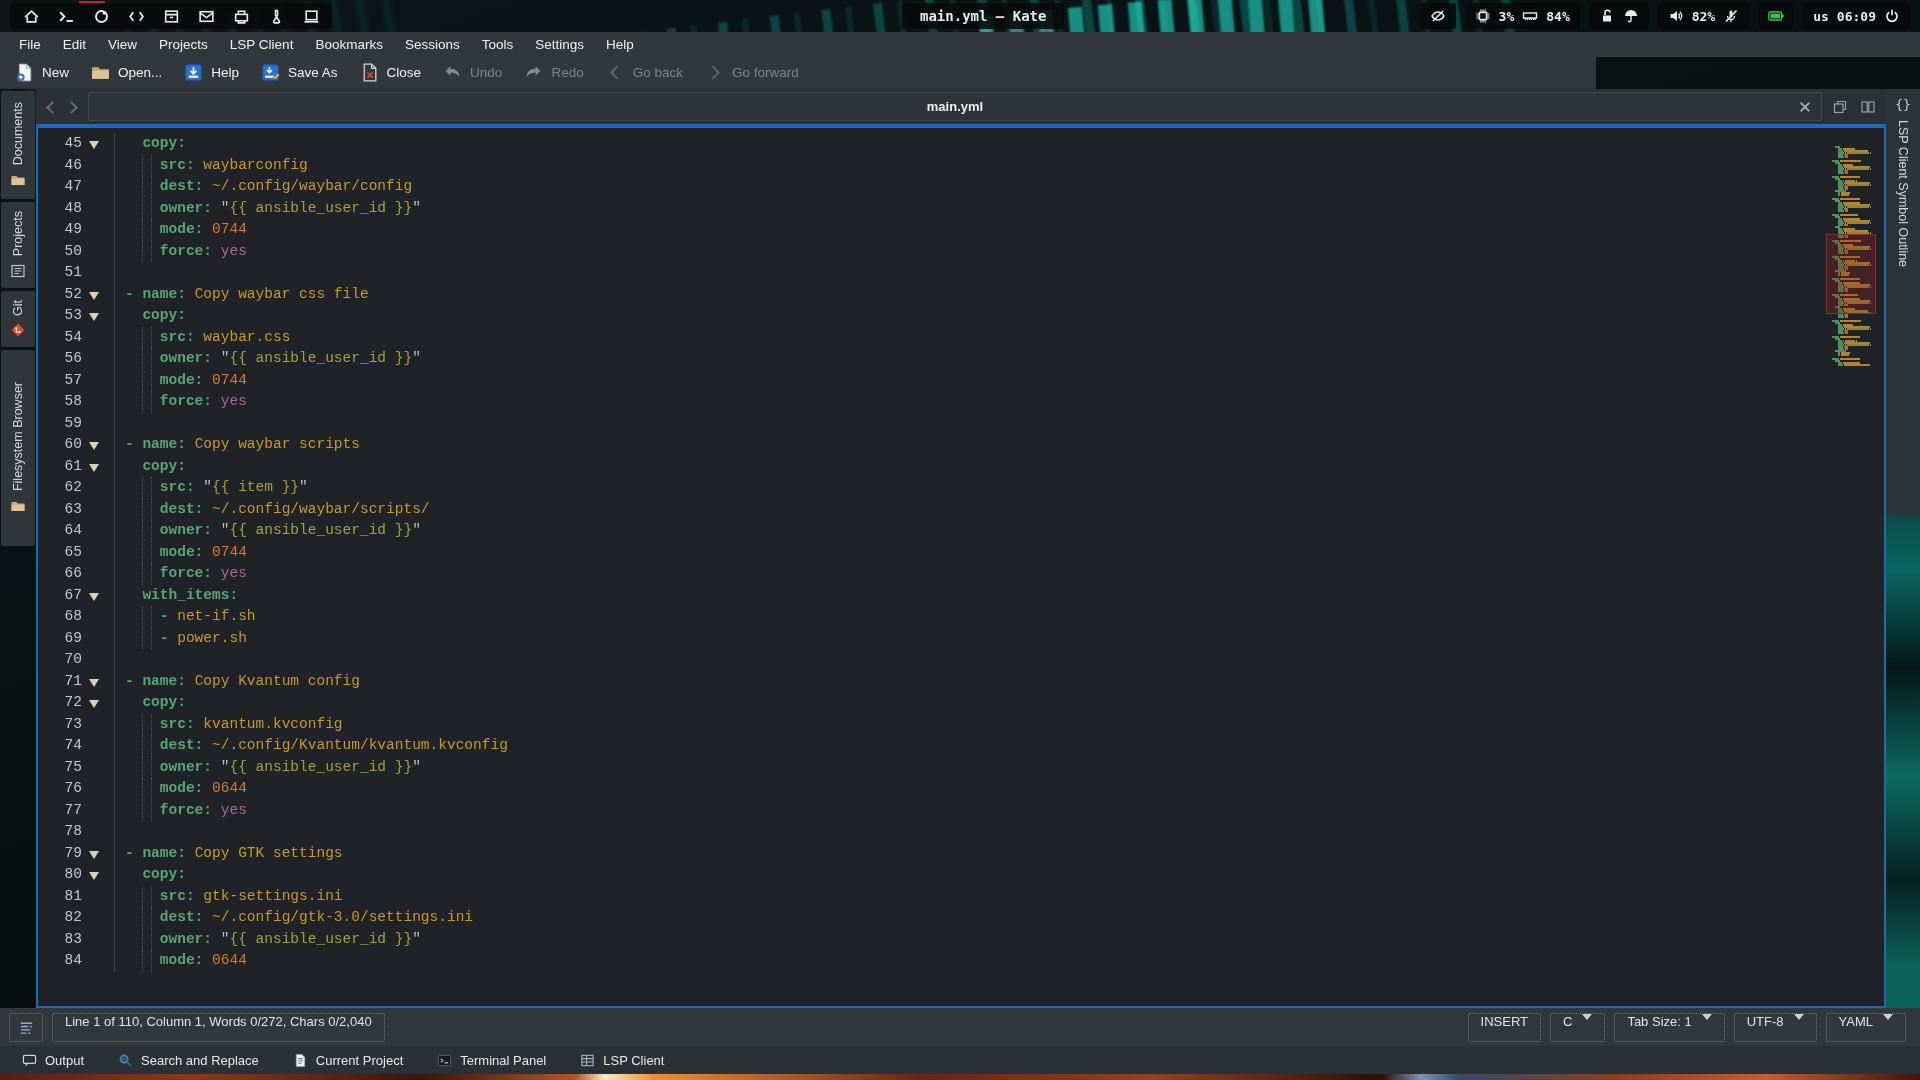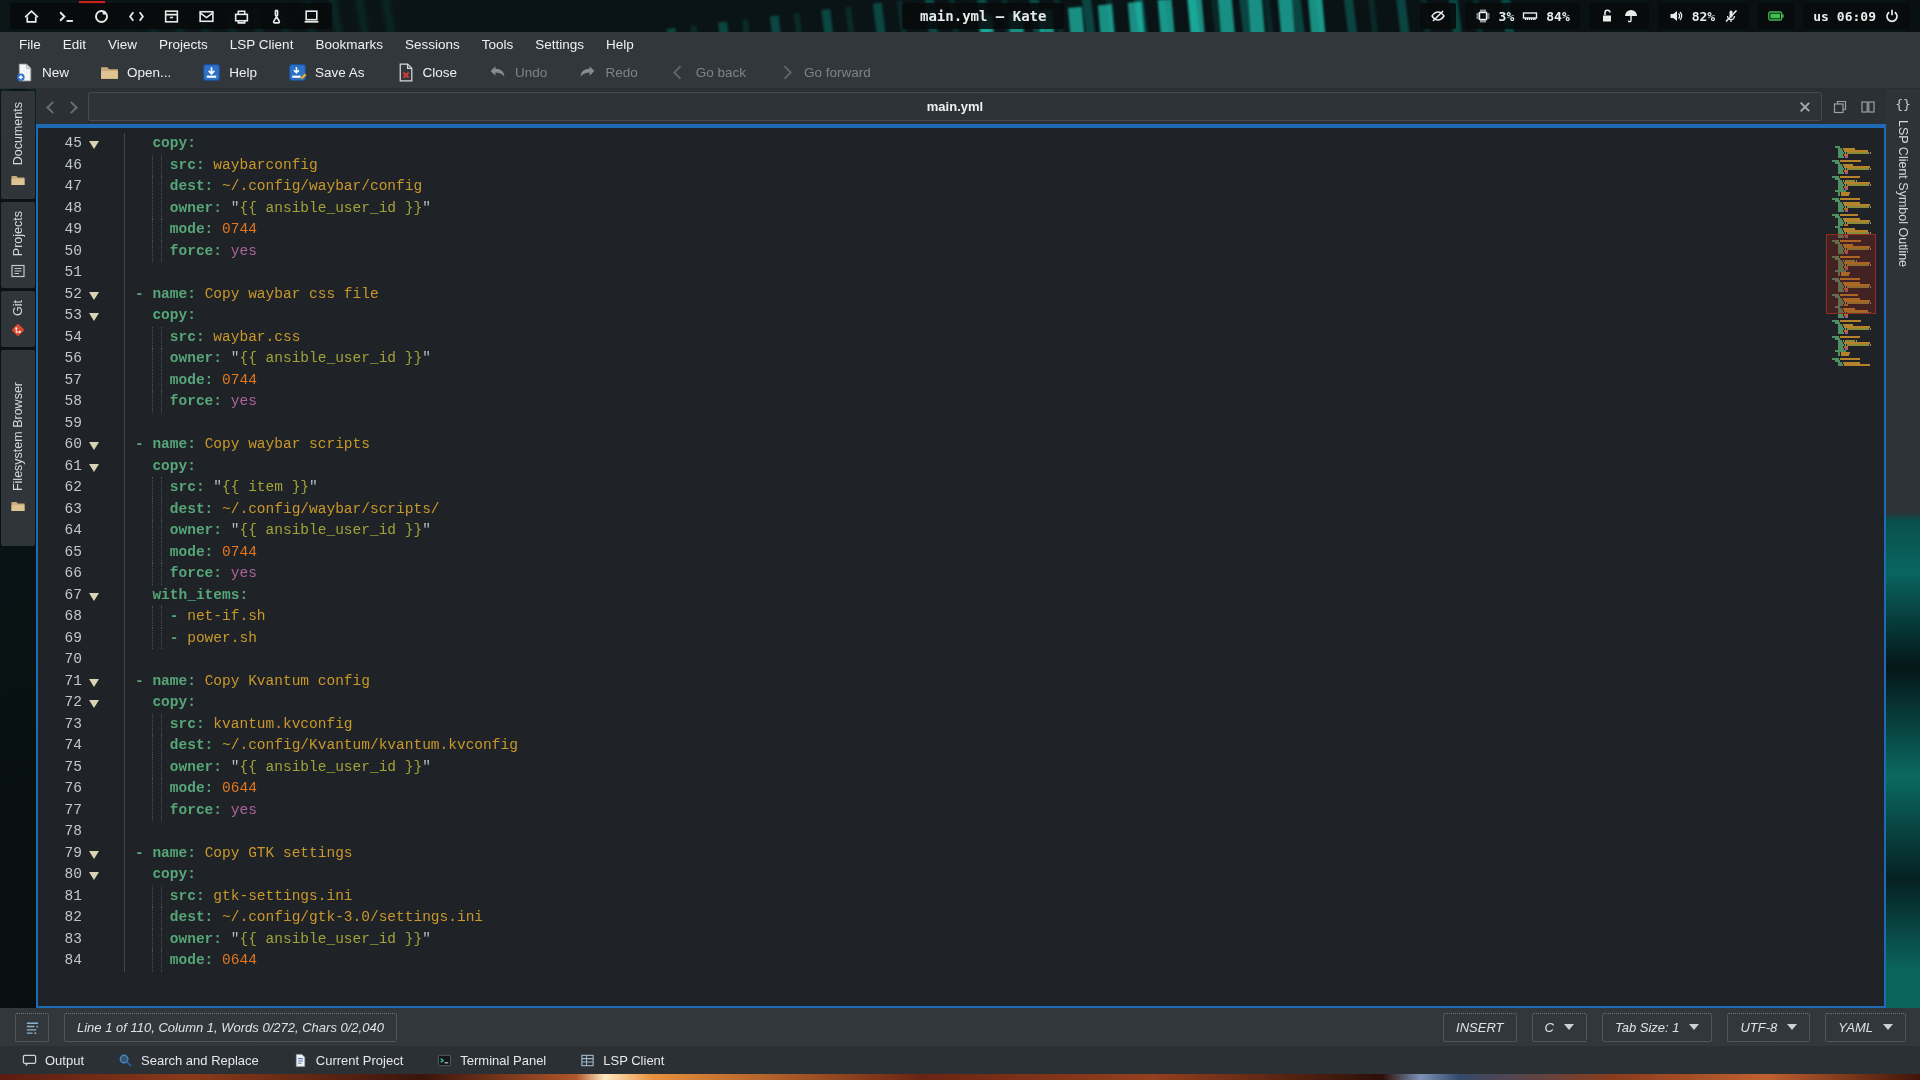--- a/index.html
+++ b/index.html
@@ -37,22 +37,22 @@
              align-items:center; gap:8px; padding:0 10px;
              font-family:"DejaVu Sans Mono",monospace; font-size:13px; font-weight:bold; color:#e9ebeb; }
   .traybox svg { width:16px; height:16px; }
 
   
   #menubar { position:absolute; left:0; top:32px; width:1920px; height:25px; background:#32373c;
              display:flex; align-items:center; padding-left:8px; }
   #menubar .mi { padding:0 11px; font-size:13.5px; color:#eff0f1; line-height:25px; cursor:default; }
 
   
-  #toolbar { position:absolute; left:0; top:57px; width:1920px; height:32px; background:#32373c;
-             border-bottom:1px solid #2a2e32; display:flex; align-items:center; padding-left:14px; gap:30px; }
+  #toolbar { position:absolute; left:0; top:57px; width:1596px; height:32px; background:#32373c;
+             border-bottom:1px solid #2a2e32; display:flex; align-items:center; padding-left:14px; gap:21px; }
   .tbtn { display:flex; align-items:center; gap:7px; font-size:13.5px; }
   .tbtn svg { width:21px; height:21px; }
   .tbtn.dis { color:#7d8488; }
 
   
   #workspace { position:absolute; left:0; top:89px; width:1920px; height:919px; display:flex; }
   #side-left { width:36px; display:flex; flex-direction:column; gap:3px; padding-top:2px; }
   .sbtn { width:34px; margin-left:1px; background:#30353a; border-radius:2px; display:flex;
           flex-direction:column; align-items:center; justify-content:center; gap:6px; padding:8px 0; }
   .sbtn .vlabel { writing-mode:vertical-rl; transform:rotate(180deg); font-size:12.5px; color:#d6d9db; }
@@ -80,42 +80,42 @@
 
   #editor-wrap { flex:1; border:2px solid #1f6ab5; border-top:4px solid #1f6ab5; background:#1f2327;
                  position:relative; overflow:hidden; }
   #code-area { position:absolute; inset:0; padding-top:5px; font-family:"DejaVu Sans Mono",monospace;
                font-size:14.5px; line-height:21.5px; }
   .cl { display:flex; height:21.5px; position:relative;font-family:Liberation Mono, monospace; }
   .cl .ln { width:44px; text-align:right; color:#c2c7cb; flex:none; }
   .cl .fold { width:26px; flex:none; position:relative; }
   .cl .fold.open::before { content:""; position:absolute; left:7px; top:8px;
         border-left:5.5px solid transparent; border-right:5.5px solid transparent; border-top:8px solid #d9d2b4; }
-  .cl .code { flex:1; border-left:1px solid #42464a; margin-left:16px; padding-left:10px;
+  .cl .code { flex:1; border-left:1px solid #42464a; margin-left:6px; padding-left:10px;
               white-space:pre; position:relative; color:#d0d3d5; }
   .cl .code i.g { position:absolute; top:0; height:100%; border-left:1px dotted #4c5155; }
   .tk { color:#56a678; font-weight:bold; }
   .tv { color:#c9982a; }
   .tn { color:#e5761d; }
   .ty { color:#ad639d; }
   .tq { color:#b9bfc2; }
   .tj { color:#a2a238; }
   .tp { color:#d0d3d5; }
 
   #scrollmap { position:absolute; top:18px; right:9px; width:46px; height:232px; }
   .mrow { position:absolute; height:2px; display:flex; gap:1px; }
   .mseg { height:2px; }
   #map-view { position:absolute; left:-3px; width:50px; background:rgba(150,34,24,.30);
               border:1px solid #8e2c20; }
 
   
   #statusbar { position:absolute; left:0; top:1008px; width:1920px; height:38px; background:#32373c;
                display:flex; align-items:center; font-size:13px; color:#dfe2e4; }
   .dotbox { border:1px dotted #70767b; border-radius:2px; height:29px; display:flex;
-            align-items:center; padding:0 12px; margin-left:15px;font-style:italic; }
+            padding:0 12px; margin-left:9px; }
   #sb-lines-icon { width:34px; justify-content:center; padding:0; }
   #sb-lines-icon svg { width:15px; height:15px; }
   #sb-right { margin-left:auto; display:flex; margin-right:14px; }
   .dd-arrow { width:0; height:0; border-left:5px solid transparent; border-right:5px solid transparent;
               border-top:6px solid #cdd1d4; margin-left:10px; }
 
   
   #bottompanel { position:absolute; left:0; top:1046px; width:1920px; height:28px; background:#2b3034;
                  display:flex; align-items:center; padding-left:22px; gap:34px; }
   .pbtn { display:flex; align-items:center; gap:8px; font-size:13px; color:#e6e8ea; }

